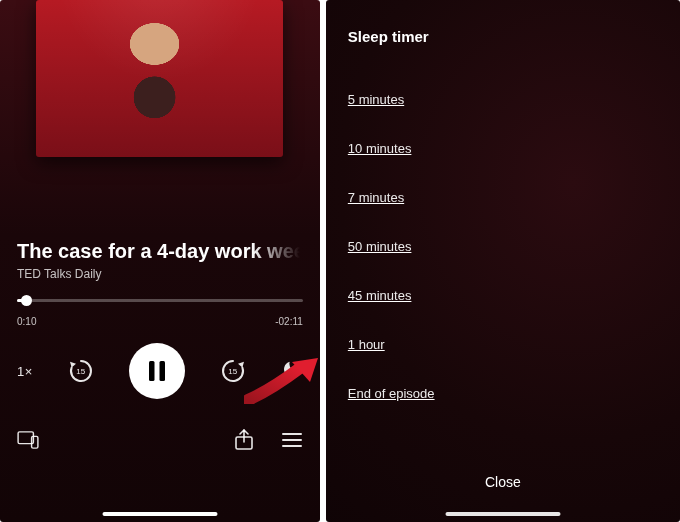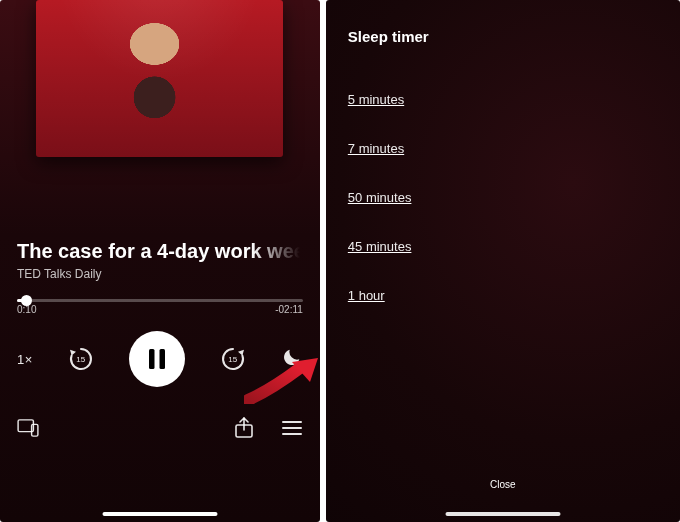--- a/index.html
+++ b/index.html
@@ -47,21 +47,21 @@
     }
     .bar-fill {
       position: absolute; left: 0; top: 0; height: 100%; width: 3%;
       background: #fff; border-radius: 2px;
     }
     .bar-thumb {
       position: absolute; top: 50%; left: 3%;
       width: 11px; height: 11px; margin-left: -5px; margin-top: -5.5px;
       background: #fff; border-radius: 50%;
     }
-    .times { display: flex; justify-content: space-between; margin-top: 2px;
+    .times { display: flex; justify-content: space-between; margin-top: 14px;
       font-size: 10px; color: rgba(255,255,255,.75); }
 
     .controls-row {
       display: flex; align-items: center; justify-content: space-between;
       padding: 0 17px; margin-top: 16px; color: rgba(255,255,255,.9);
     }
     .play {
       width: 56px; height: 56px; border-radius: 50%; background: #fff;
       display: flex; align-items: center; justify-content: center; cursor: pointer;
     }
@@ -97,21 +97,21 @@
       position: relative; height: 100%; padding: 28px 22px 0 22px; color: #fff;
     }
     .sheet-title { font-size: 15px; font-weight: 700; }
     .opt-list { margin-top: 30px; text-decoration: underline; }
     .opt {
       font-size: 13px; color: rgba(255,255,255,.92);
       padding: 17px 0; cursor: pointer;
     }
     .close {
       position: absolute; bottom: 32px; left: 0; right: 0;
-      text-align: center; font-size: 10px; color: #fff; cursor: pointer;
+      text-align: center; font-size: 14px; color: #fff; cursor: pointer;
     }
   </style>
 </head>
 <body>
 
 <div class="phone left">
 
   <div class="art-wrap">
     <div class="art"></div>
   </div>
@@ -206,22 +206,24 @@
 
   <div class="home-ind"></div>
 </div>
 
 <div class="phone right">
   <div class="sheet">
     <div class="sheet-title">Sleep timer</div>
 
     <div class="opt-list">
       <div class="opt">5 minutes</div>
+      <div class="opt">10 minutes</div>
       <div class="opt">7 minutes</div>
       <div class="opt">50 minutes</div>
       <div class="opt">45 minutes</div>
       <div class="opt">1 hour</div>
+      <div class="opt">End of episode</div>
     </div>
 
     <div class="close">Close</div>
   </div>
   <div class="home-ind"></div>
 </div>
 
 </body></html>

